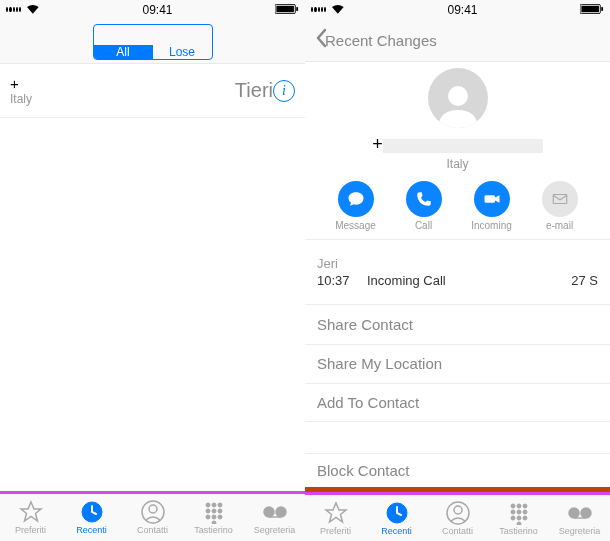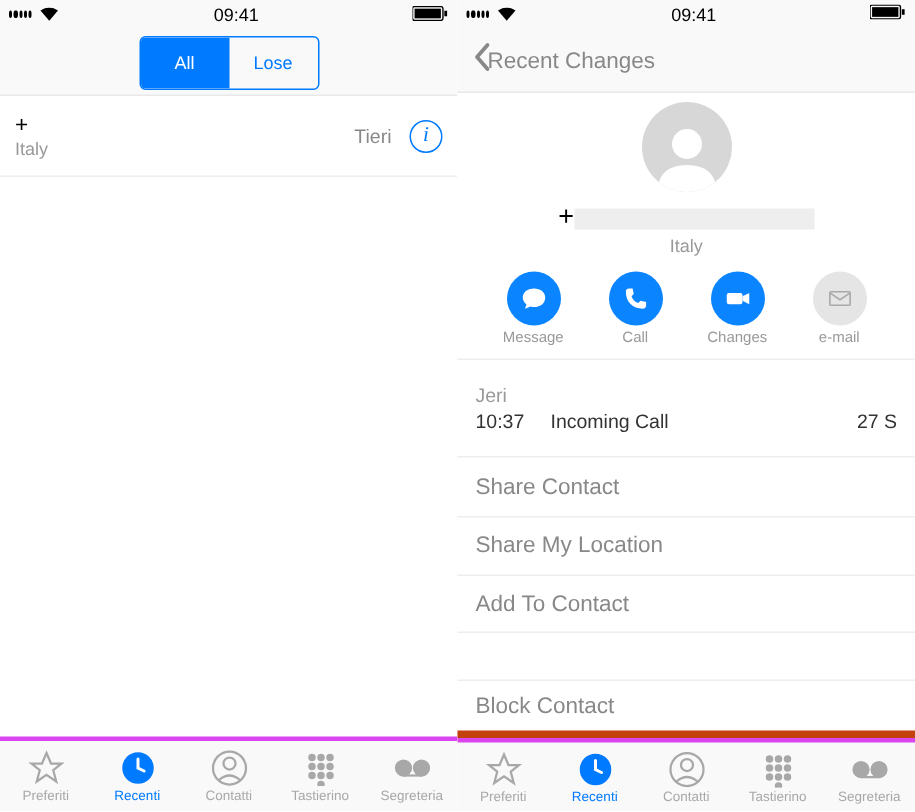--- a/index.html
+++ b/index.html
@@ -9,30 +9,30 @@
 
     
     .status { height: 20px; background: #f9f9f9; display: flex; align-items: center; justify-content: space-between; padding: 0 6px; font-size: 11px; color: #000; }
     .status-dots { display: flex; gap: 1px; align-items: center; }
     .dot { width: 5px; height: 5px; border-radius: 50%; background: #000; }
     .status-time { font-weight: 500; font-size: 12px; }
     .battery svg { width: 24px; height: 10px; }
 
     
     .seg-header { height: 44px; background: #f9f9f9; border-bottom: 1px solid #e9e9e9; display: flex; align-items: center; justify-content: center; position: relative; }
-    .seg { display: flex; border: 1px solid #007aff; border-radius: 4px; overflow: hidden; width: 120px; height: 36px; }
+    .seg { display: flex; border: 1px solid #007aff; border-radius: 4px; overflow: hidden; width: 120px; height: 36px; align-items: flex-end; }
     .seg-btn { flex: 1; display: flex; align-items: center; justify-content: center; font-size: 12px; color: #007aff; }
     .seg-btn.active { background: #007aff; color: #fff; }
 
     
     .recent-row { display: flex; align-items: center; height: 54px; padding: 0 10px; border-bottom: 1px solid #eee; }
     .recent-info { flex: 1; }
     .recent-num { font-size: 15px; color: #000; }
     .recent-sub { font-size: 12px; color: #999; }
-    .recent-time { font-size: 13px; color: #888; margin-right: 12px; }
+    .recent-time { font-size: 20px; color: #888; margin-right: 0; }
     .info-btn { width: 22px; height: 22px; border: 1.5px solid #007aff; border-radius: 50%; display: flex; align-items: center; justify-content: center; color: #007aff; font-style: italic; font-family: serif; font-size: 14px; }
 
     
     .nav-header { height: 44px; background: #f9f9f9; border-bottom: 1px solid #e9e9e9; display: flex; align-items: center; padding: 0 10px; }
     .back-chev svg { width: 12px; height: 20px; }
     .nav-title { color: #888; font-size: 15px; margin-left: -2px; text-align: right; }
 
     
     .card { background: #fff; text-align: center; padding: 6px 0 4px; }
     .avatar { width: 60px; height: 60px; border-radius: 50%; background: #d7d7d7; margin: 0 auto; display: flex; align-items: flex-end; justify-content: center; overflow: hidden; }
@@ -213,21 +213,21 @@
           </div>
         <div class="action-lbl">Call</div>
       </div>
       <div class="action">
         <div class="action-circle blue">
             <svg viewBox="0 0 24 24">
               <rect x="2" y="7" width="14" height="10" rx="2"></rect>
               <path d="M16 10 L22 7 L22 17 L16 14 Z"></path>
             </svg>
           </div>
-        <div class="action-lbl">Changes</div>
+        <div class="action-lbl">Incoming</div>
       </div>
       <div class="action">
         <div class="action-circle gray">
             <svg viewBox="0 0 24 24">
               <rect x="3" y="6" width="18" height="12" rx="1" fill="none" stroke="#aaa" stroke-width="1.5"></rect>
               <path d="M3 7 L12 13 L21 7" fill="none" stroke="#aaa" stroke-width="1.5"></path>
             </svg>
           </div>
         <div class="action-lbl">e-mail</div>
       </div>

